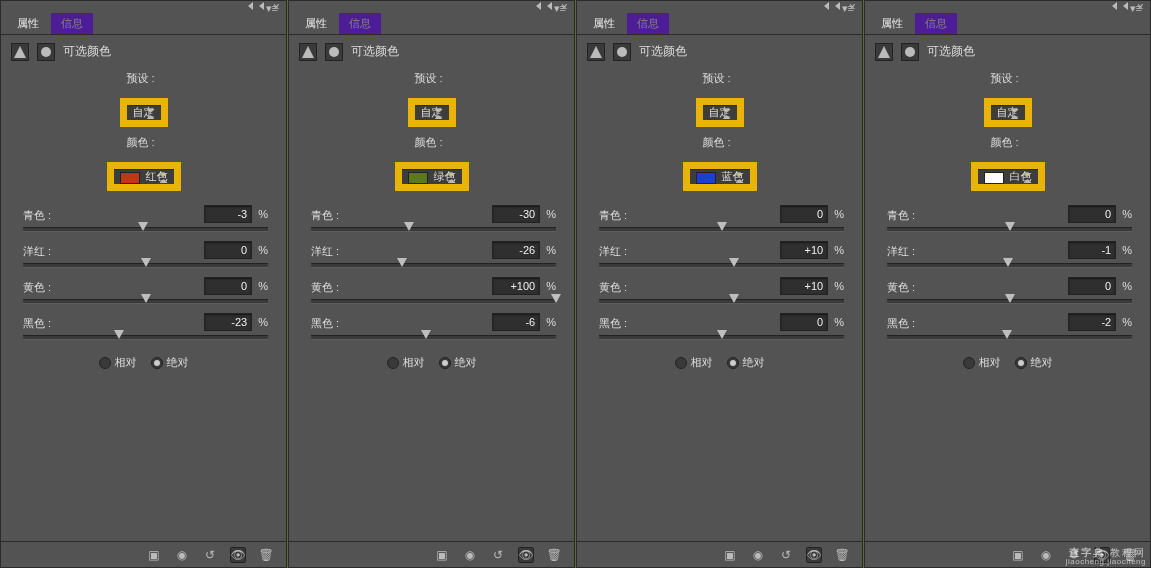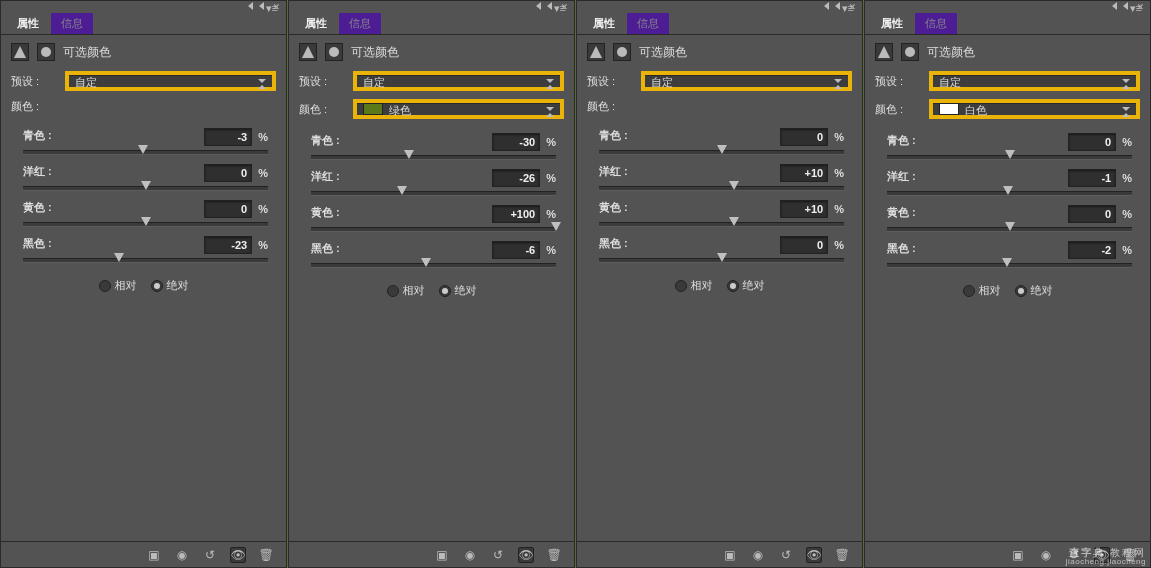--- a/index.html
+++ b/index.html
@@ -3,34 +3,34 @@
 <meta charset="utf-8">
 <style>
   * { box-sizing: border-box; margin: 0; padding: 0; font-family: "Microsoft YaHei", sans-serif; }
   body { width: 1151px; height: 568px; background: #5a6b3a; display: flex; overflow: hidden; }
   .panel { width: 287px; height: 568px; background: #535353; border: 1px solid #2a2a2a; position: relative; flex-shrink: 0; }
   .panel + .panel { margin-left: 1px; }
   .topbar { height: 12px; background: #535353; position: relative; }
   .topbar-icons { position: absolute; right: 6px; top: 1px; display: flex; gap: 8px; color: #bbb; font-size: 9px; }
   .tabs { height: 22px; display: flex; align-items: flex-end; padding-left: 6px; gap: 2px; border-bottom: 1px solid #2a2a2a; }
   .tab { font-size: 11px; color: #ddd; background: #535353; padding: 4px 10px 3px; border-top-left-radius: 2px; border-top-right-radius: 2px; cursor: pointer; }
-  .tab.active { background: #535353; color: #eee; font-weight: bold; }
+  .tab.active { background: #535353; color: #eee; }
   .tab.inactive { color: #888; background: #4c1d95; }
   .menubar-icon { position: absolute; right: 8px; top: 1px; color: #bbb; font-size: 11px; }
-  .header-row { display: flex; align-items: center; padding: 8px 10px 6px; gap: 8px; }
+  .header-row { display: flex; align-items: flex-start; padding: 8px 10px 6px; gap: 8px; }
   .icon-box { width: 18px; height: 18px; background: #3a3a3a; border: 1px solid #222; display: flex; align-items: center; justify-content: center; }
   .adj-icon { display: inline-block; }
   .title-text { color: #ddd; font-size: 12px; }
-  .dropdown-row { display: flex; align-items: center; padding: 4px 10px; gap: 20px; }
+  .dropdown-row { display: flex; align-items: center; padding: 4px 10px; gap: 12px; flex-direction: column; }
   .dropdown-label { color: #ddd; font-size: 11px; width: 34px; }
-  .dropdown { flex: 1; height: 20px; background: #3d3d3d; border: 4px solid #eab308; display: flex; align-items: flex-start; padding: 0 6px; color: #ddd; font-size: 11px; position: relative; box-shadow: inset 0 1px 0 rgba(0,0,0,0.3); }
+  .dropdown { flex: 1; height: 20px; background: #3d3d3d; border: 7px solid #eab308; display: flex; align-items: flex-end; padding: 0 6px; color: #ddd; font-size: 11px; position: relative; box-shadow: inset 0 1px 0 rgba(0,0,0,0.3); }
   .dropdown::after { content: ""; position: absolute; right: 6px; top: 4px; width: 8px; height: 10px; background: linear-gradient(#bbb 40%, transparent 40%, transparent 60%, #bbb 60%); clip-path: polygon(0 0, 100% 0, 50% 40%, 50% 60%, 100% 100%, 0 100%, 50% 60%, 50% 40%); }
   .swatch { width: 20px; height: 12px; border: 1px solid #222; margin-right: 6px; }
   .slider-row { padding: 10px 18px 0 22px; }
-  .slider-label-row { display: flex; align-items: flex-start; justify-content: space-between; margin-bottom: 4px; font-weight: bold; }
+  .slider-label-row { display: flex; align-items: flex-end; justify-content: space-between; margin-bottom: 4px; }
   .slider-label { color: #ddd; font-size: 11px; }
   .slider-value-box { width: 48px; height: 18px; background: #2f2f2f; border: 1px solid #222; box-shadow: inset 0 1px 2px rgba(0,0,0,0.5); color: #eee; font-size: 11px; text-align: right; padding-right: 4px; line-height: 16px; }
   .pct { color: #ddd; font-size: 11px; margin-left: 6px; }
   .slider-value-wrap { display: flex; align-items: center; }
   .slider-track { height: 4px; background: #3a3a3a; box-shadow: inset 0 1px 0 rgba(0,0,0,.4), 0 1px 0 rgba(255,255,255,.06); position: relative; margin-top: 2px; }
   .slider-thumb { position: absolute; top: -5px; width: 0; height: 0; border-left: 5px solid transparent; border-right: 5px solid transparent; border-top: 9px solid #bfbfbf; transform: translateX(-5px); }
   .radio-row { display: flex; align-items: center; justify-content: center; gap: 14px; padding: 16px 0 10px; }
   .radio-group { display: flex; align-items: center; gap: 4px; color: #ddd; font-size: 11px; }
   .radio { width: 12px; height: 12px; border-radius: 50%; border: 1px solid #222; background: #3a3a3a; display: flex; align-items: center; justify-content: center; }
   .radio.checked::after { content: ""; width: 6px; height: 6px; border-radius: 50%; background: #ccc; }
@@ -73,20 +73,24 @@
     <span class="title-text">可选颜色</span>
   </div>
   <div class="dropdown-row">
     <span class="dropdown-label">预设 :</span>
     <div class="dropdown">
         <span>自定</span>
       </div>
   </div>
   <div class="dropdown-row">
     <span class="dropdown-label">颜色 :</span>
+    <div class="dropdown">
+      <span class="swatch" style="background:#c23616"></span>
+      <span>红色</span>
+    </div>
   </div>
   <div class="slider-row">
     <div class="slider-label-row">
       <span class="slider-label">青色 :</span>
       <div class="slider-value-wrap">
         <div class="slider-value-box">-3</div>
         <span class="pct">%</span>
       </div>
     </div>
     <div class="slider-track">
@@ -281,20 +285,24 @@
       <span class="title-text">可选颜色</span>
     </div>
   <div class="dropdown-row">
       <span class="dropdown-label">预设 :</span>
       <div class="dropdown">
         <span>自定</span>
       </div>
     </div>
   <div class="dropdown-row">
       <span class="dropdown-label">颜色 :</span>
+      <div class="dropdown">
+        <span class="swatch" style="background:#1a3fd6"></span>
+        <span>蓝色</span>
+      </div>
     </div>
   <div class="slider-row">
       <div class="slider-label-row">
         <span class="slider-label">青色 :</span>
         <div class="slider-value-wrap">
           <div class="slider-value-box">0</div>
           <span class="pct">%</span>
         </div>
       </div>
       <div class="slider-track">

